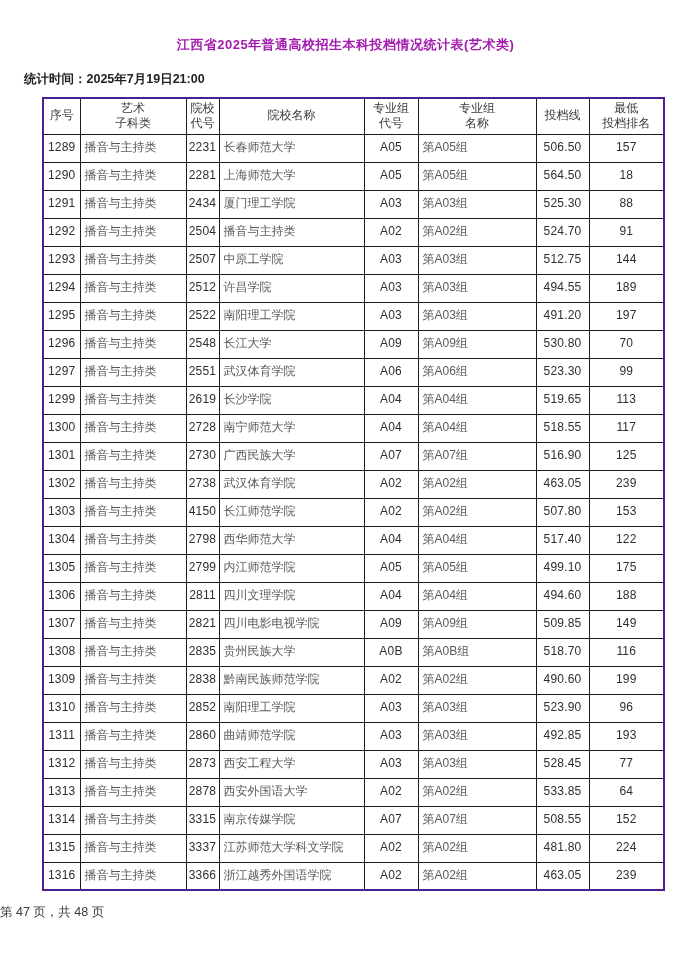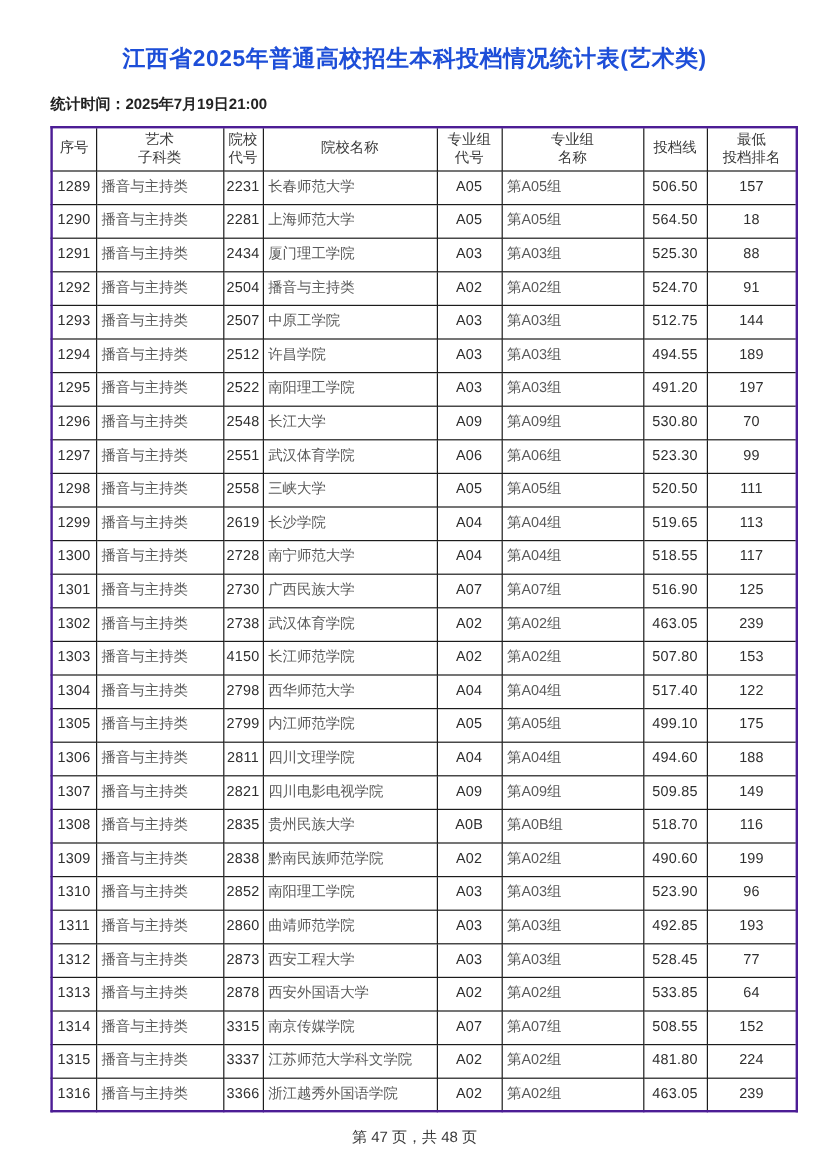--- a/index.html
+++ b/index.html
@@ -7,27 +7,27 @@
     margin: 0; padding: 0;
     width: 691px; height: 977px;
     background: #ffffff;
     font-family: "Liberation Sans", "DejaVu Sans", sans-serif;
     color: #333;
   }
   .page { position: relative; width: 691px; height: 977px; overflow: hidden; }
   .doc-title {
     margin-top: 36px;
     text-align: center;
-    font-size: 19px;
+    font-size: 13px;
     font-weight: bold;
-    color: #1d4ed8;
+    color: #a21caf;
     letter-spacing: 0.5px;
   }
   .stat-time {
-    margin: 17px 0 9px 42px;
+    margin: 17px 0 9px 24px;
     font-size: 12.5px;
     font-weight: bold;
     color: #222;
   }
   table.score-table {
     border-collapse: collapse;
     table-layout: fixed;
     margin-left: 42px;
     width: 621px;
     border: 2px solid #4c1d95;
@@ -50,21 +50,21 @@
     height: 28px;
     padding: 0 4px;
     line-height: 1.1;
   }
   td.al-center { text-align: center; padding: 0 1px; }
   td.al-left   { text-align: left; }
   td.num-text  { color: #2e2e2e; letter-spacing: 0.2px; }
   td.cn-text   { color: #5a5a5a; }
   .page-footer {
     margin-top: 13px;
-    text-align: center;
+    text-align: left;
     font-size: 12.5px;
     color: #3a3a3a;
   }
 </style>
 </head>
 <body>
 
 <div class="page">
   <div class="doc-title">江西省2025年普通高校招生本科投档情况统计表(艺术类)</div>
   <div class="stat-time">统计时间：2025年7月19日21:00</div>
@@ -182,30 +182,20 @@
           <td class="al-center num-text">1297</td>
           <td class="al-left cn-text">播音与主持类</td>
           <td class="al-center num-text">2551</td>
           <td class="al-left cn-text">武汉体育学院</td>
           <td class="al-center num-text">A06</td>
           <td class="al-left cn-text">第A06组</td>
           <td class="al-center num-text">523.30</td>
           <td class="al-center num-text">99</td>
         </tr>
         <tr>
-          <td class="al-center num-text">1298</td>
-          <td class="al-left cn-text">播音与主持类</td>
-          <td class="al-center num-text">2558</td>
-          <td class="al-left cn-text">三峡大学</td>
-          <td class="al-center num-text">A05</td>
-          <td class="al-left cn-text">第A05组</td>
-          <td class="al-center num-text">520.50</td>
-          <td class="al-center num-text">111</td>
-        </tr>
-        <tr>
           <td class="al-center num-text">1299</td>
           <td class="al-left cn-text">播音与主持类</td>
           <td class="al-center num-text">2619</td>
           <td class="al-left cn-text">长沙学院</td>
           <td class="al-center num-text">A04</td>
           <td class="al-left cn-text">第A04组</td>
           <td class="al-center num-text">519.65</td>
           <td class="al-center num-text">113</td>
         </tr>
         <tr>

